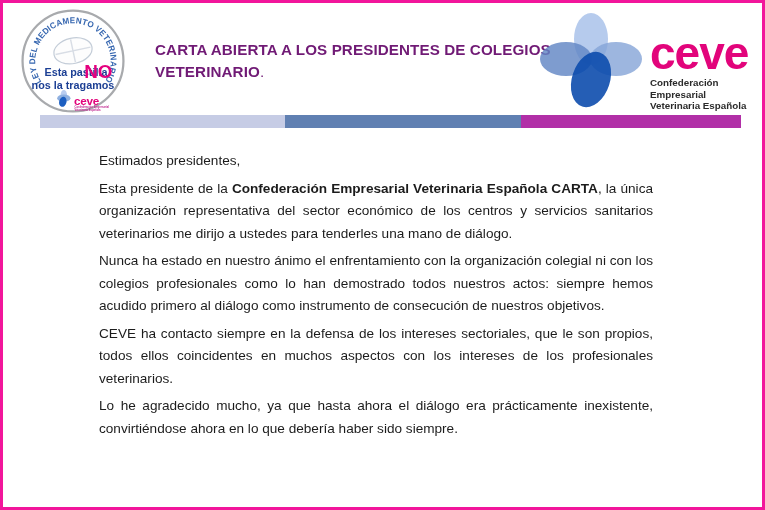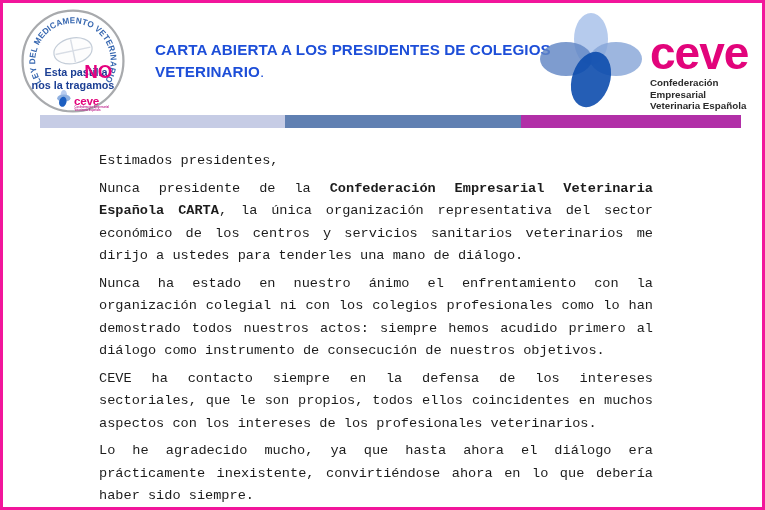--- a/index.html
+++ b/index.html
@@ -10,39 +10,39 @@
     border:3px solid #f2169b;
     box-sizing:border-box;
     overflow:hidden;
     font-family:"Liberation Sans","DejaVu Sans",sans-serif;
   }
   
   .badge-svg{position:absolute;left:17px;top:5px;width:106px;height:106px;}
   .title{
     position:absolute;left:152px;top:36px;width:400px;
     margin:0;font-size:15.2px;line-height:21.5px;font-weight:bold;
-    color:#1d4ed8;letter-spacing:0.1px;
+    color:#701a75;letter-spacing:0.1px;
   }
   .title .period{font-weight:normal;}
   .brand{position:absolute;left:537px;top:10px;display:flex;align-items:flex-start;}
   .flower{position:relative;width:102px;height:96px;flex:0 0 auto;}
   .petal{position:absolute;border-radius:50%;}
   .petal-top{left:34px;top:0;width:34px;height:52px;background:rgba(164,190,233,0.80);}
   .petal-left{left:0;top:29px;width:52px;height:34px;background:rgba(98,134,196,0.82);}
   .petal-right{left:50px;top:29px;width:52px;height:34px;background:rgba(133,164,215,0.80);}
   .petal-dark{left:32px;top:38px;width:38px;height:57px;background:rgba(13,76,173,0.90);transform:rotate(18deg);}
   .brand-text{margin-left:8px;margin-top:20px;}
   .wordmark{font-size:46px;font-weight:bold;letter-spacing:-1px;line-height:40px;color:#e2047b;}
   .tagline{margin-top:4px;font-size:9.8px;font-weight:bold;line-height:11.5px;color:#2b2b2b;}
   
   .divider{position:absolute;left:37px;top:112px;width:701px;height:13px;display:flex;}
   .divider .seg{height:100%;}
   
   .letter{position:absolute;left:96px;top:147px;width:570px;color:#1c1c1c;}
-  .letter p{margin:0 16px 5px 0;font-size:13.6px;line-height:22.5px;text-align:justify;font-family:Liberation Mono, monospace;}
+  .letter p{margin:0 16px 5px 0;font-size:13.6px;line-height:22.5px;text-align:justify;}
 </style>
 </head>
 <body>
 
 <div class="page">
 
   <svg class="badge-svg" viewBox="0 0 104 104">
     <circle cx="52" cy="52" r="49.5" fill="#ffffff" stroke="#a8aaad" stroke-width="2.2"></circle>
     <defs>
       <path id="arcPath" d="M 21.7,73.2 A 37,37 0 1 1 82.3,73.2" fill="none"></path>
@@ -90,19 +90,19 @@
   </div>
 
   <div class="divider">
     <div class="seg" style="width: 35%; background: rgb(198, 204, 229);"></div>
     <div class="seg" style="width: 33.6%; background: rgb(96, 128, 178);"></div>
     <div class="seg" style="width: 31.4%; background: rgb(177, 47, 167);"></div>
   </div>
 
   <div class="letter">
     <p><span>Estimados presidentes,</span></p>
-    <p><span>Nunca presidente de la </span><b>Confederación Empresarial Veterinaria Española CARTA</b><span>, la única organización representativa del sector económico de los centros y servicios sanitarios veterinarios me dirijo a ustedes para tenderles una mano de diálogo.</span></p>
+    <p><span>Esta presidente de la </span><b>Confederación Empresarial Veterinaria Española CARTA</b><span>, la única organización representativa del sector económico de los centros y servicios sanitarios veterinarios me dirijo a ustedes para tenderles una mano de diálogo.</span></p>
     <p>Nunca ha estado en nuestro ánimo el enfrentamiento con la organización colegial ni con los colegios profesionales como lo han demostrado todos nuestros actos: siempre hemos acudido primero al diálogo como instrumento de consecución de nuestros objetivos.</p>
     <p>CEVE ha contacto siempre en la defensa de los intereses sectoriales, que le son propios, todos ellos coincidentes en muchos aspectos con los intereses de los profesionales veterinarios.</p>
     <p>Lo he agradecido mucho, ya que hasta ahora el diálogo era prácticamente inexistente, convirtiéndose ahora en lo que debería haber sido siempre.</p>
   </div>
 
 </div>
 
 </body></html>

